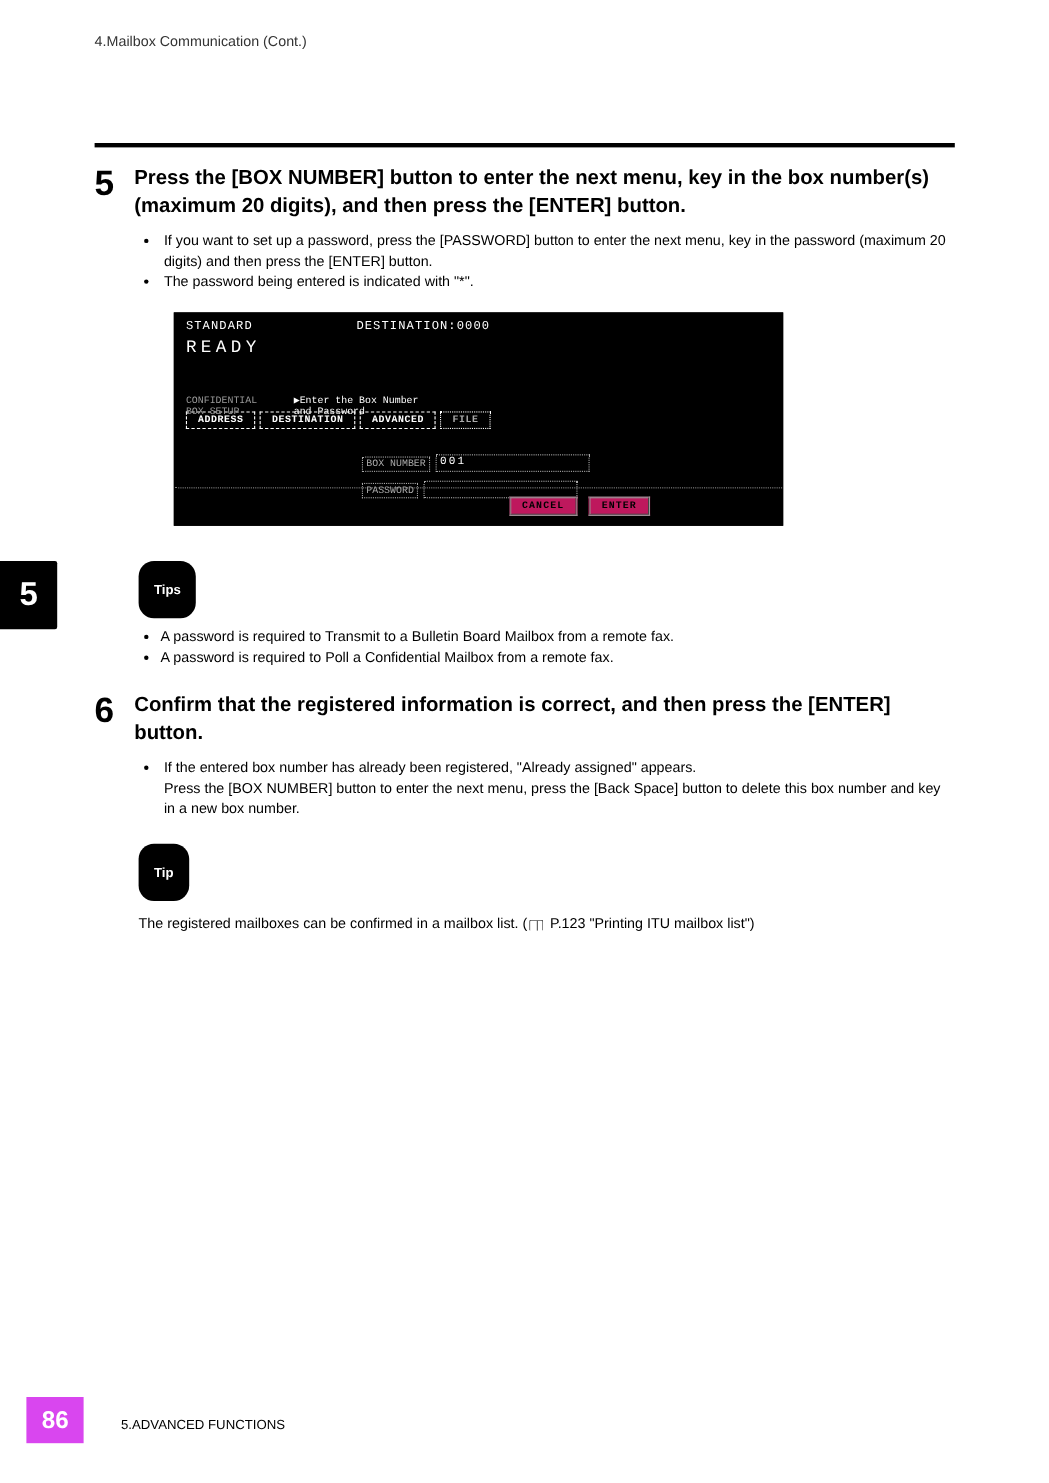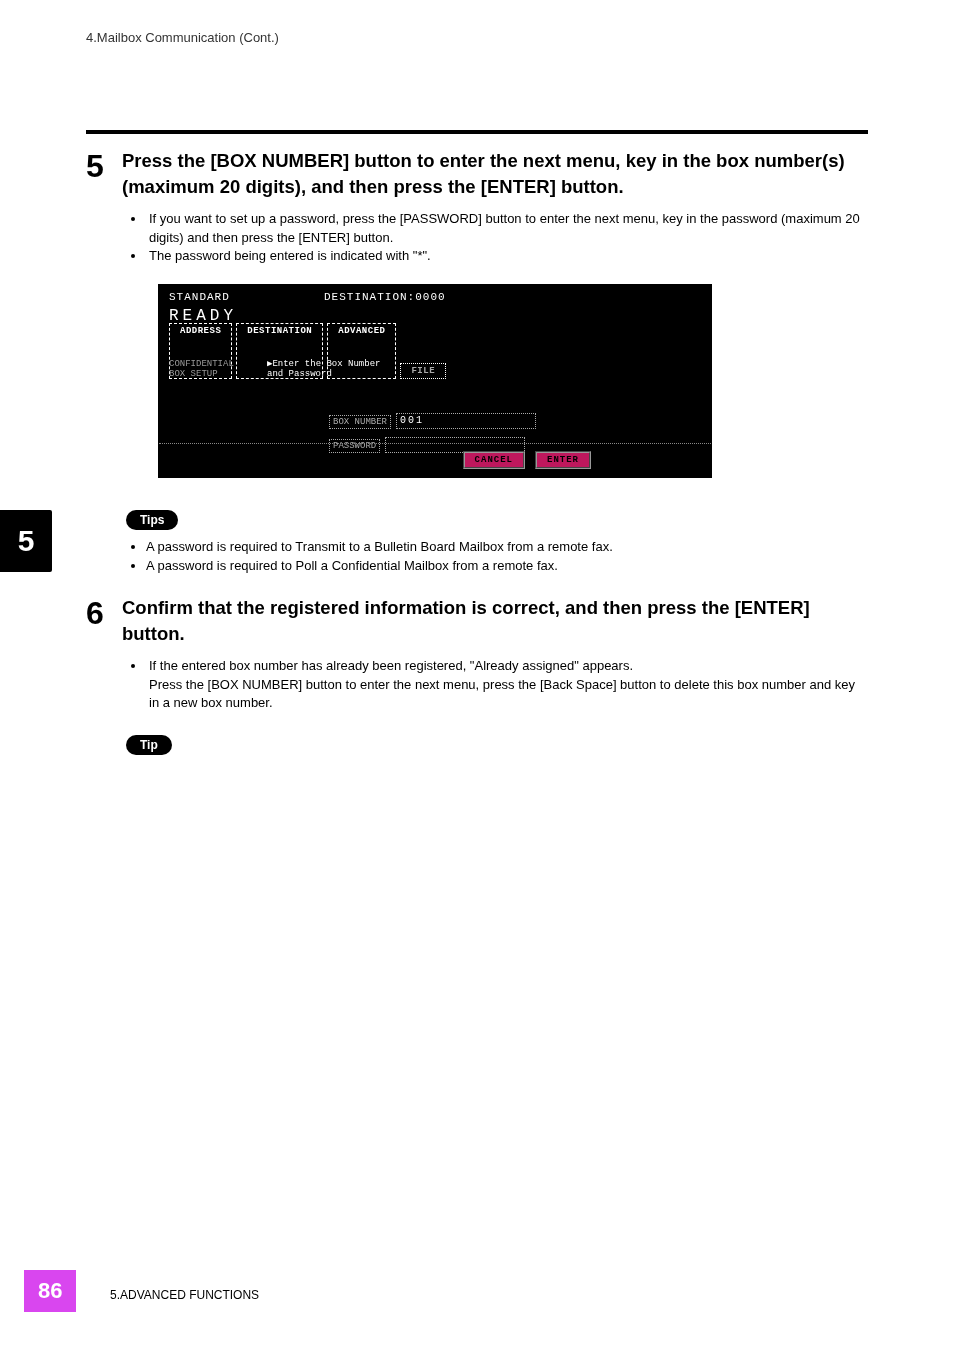--- a/index.html
+++ b/index.html
@@ -93,24 +93,25 @@
     }
     .screenshot .ready {
       position: absolute;
       top: 22px;
       left: 10px;
       font-size: 16px;
       letter-spacing: 4px;
     }
     .tabs {
       position: absolute;
-      top: 38px;
+      top: 49px;
       left: 10px;
       display: flex;
       gap: 4px;
+      align-items: flex-end;
     }
     .tab {
       border: 1px dashed #fff;
       padding: 2px 10px;
       font-size: 9px;
       letter-spacing: 0.5px;
       font-weight: bold;
     }
     .tab.inactive {
       border-style: dotted;
@@ -200,21 +201,21 @@
       align-items: center;
       justify-content: center;
       border-top-right-radius: 2px;
       border-bottom-right-radius: 2px;
     }
     .pill {
       display: inline-block;
       background: #000;
       color: #fff;
       border-radius: 14px;
-      padding: 3px 14px;
+      padding: 19px 14px;
       font-size: 12px;
       font-weight: bold;
       margin: 14px 15px 8px 40px;
     }
     .tip-text {
       font-size: 13px;
       margin: 4px 0 10px 40px;
       line-height: 1.4;
     }
     .bullet-list-indented {
@@ -343,19 +344,22 @@
       <div class="step-title">Confirm that the registered information is correct, and then press the [ENTER] button.</div>
       <ul class="bullet-list">
         <li style="white-space:pre-line;">If the entered box number has already been registered, "Already assigned" appears.
 Press the [BOX NUMBER] button to enter the next menu, press the [Back Space] button to delete this box number and key in a new box number.</li>
       </ul>
     </div>
   </div>
 
   
   <div class="pill">Tip</div>
+  <div class="tip-text">
+    <span>The registered mailboxes can be confirmed in a mailbox list. (</span><span class="book-icon"></span><span> P.123 "Printing ITU mailbox list")</span>
+  </div>
 
 </div>
 
 <div class="footer">
   <div class="page-number">86</div>
   <div class="footer-text">5.ADVANCED FUNCTIONS</div>
 </div>
 
 </body></html>

